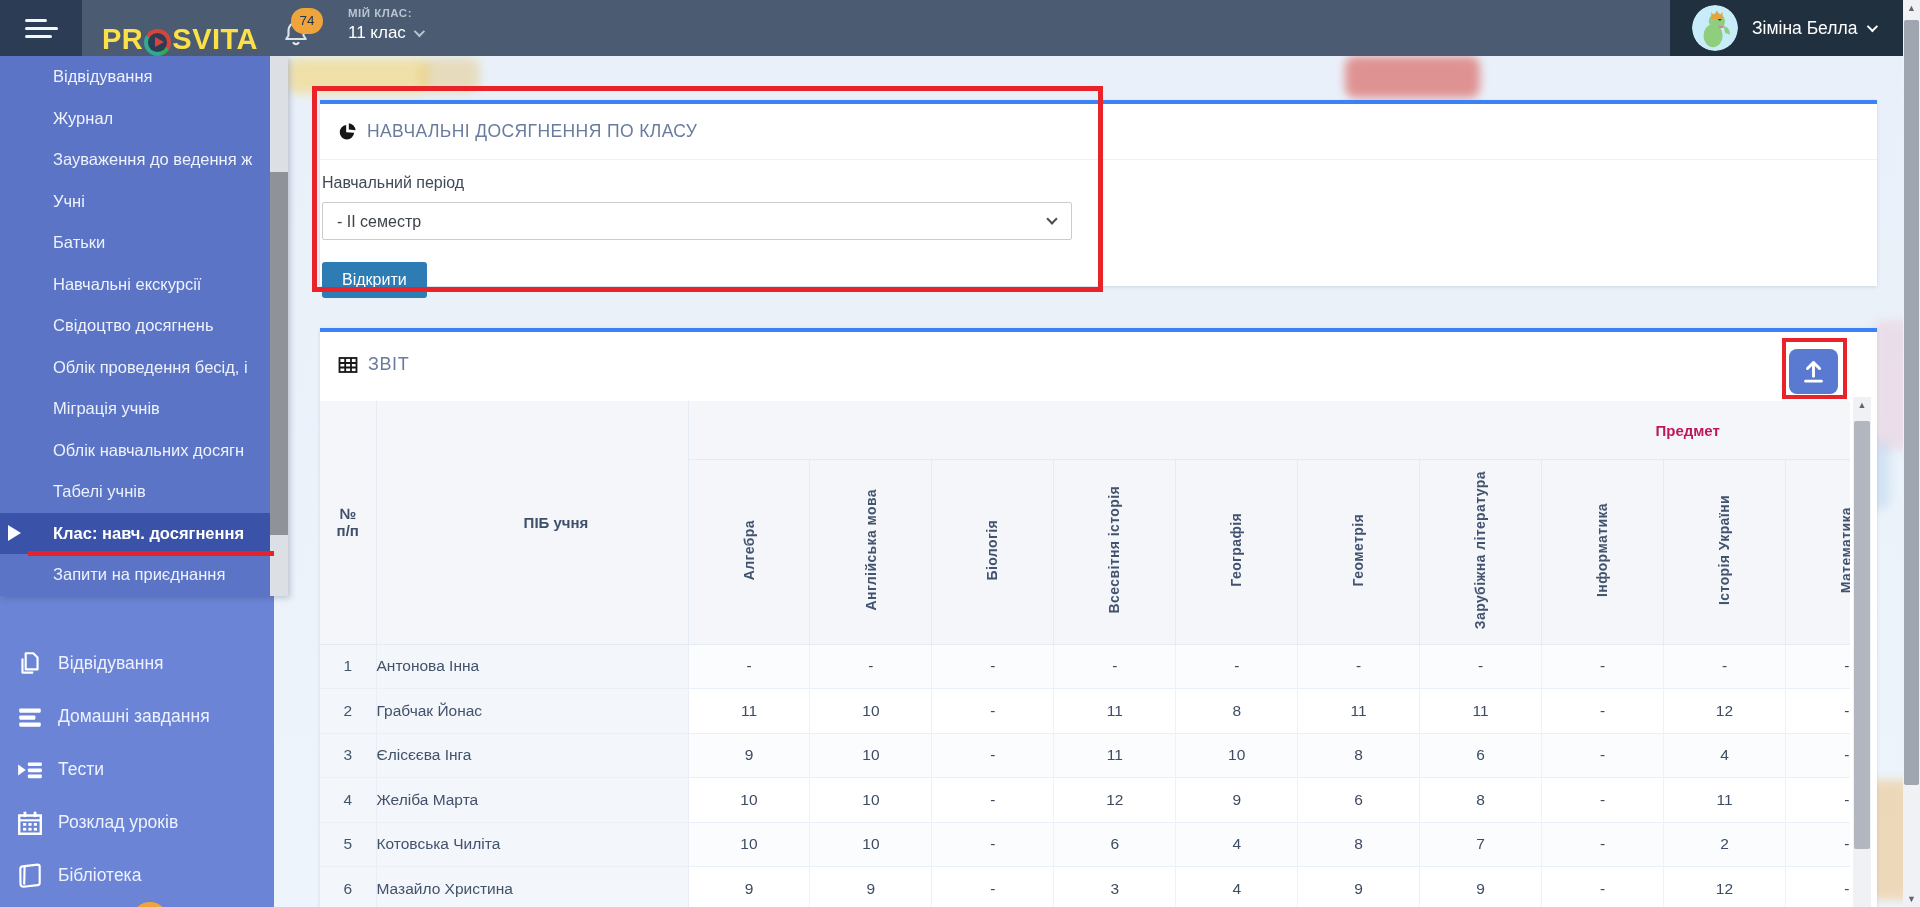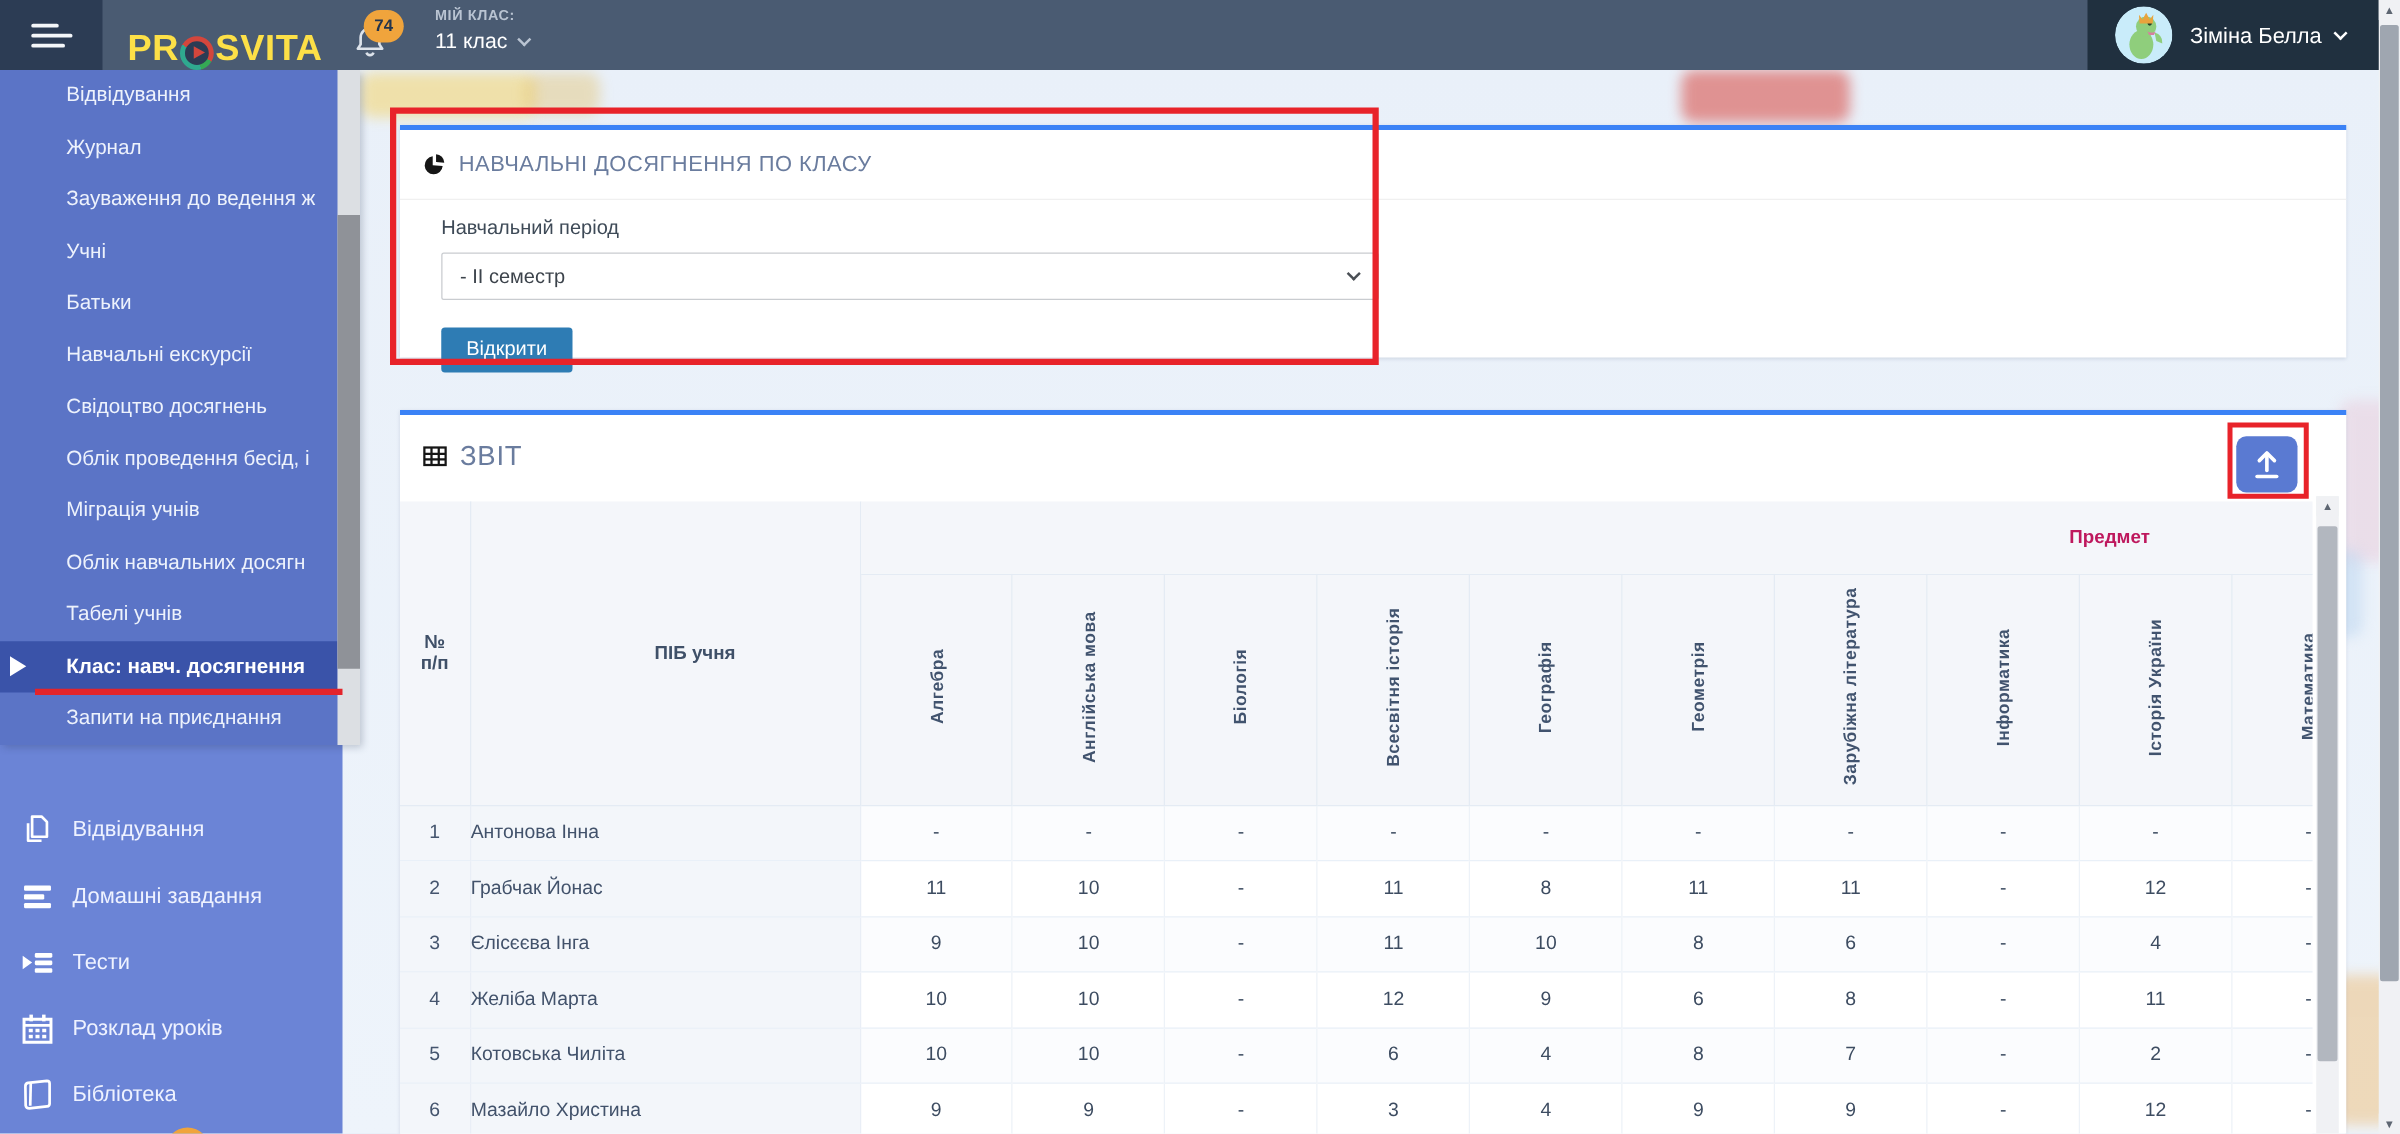--- a/index.html
+++ b/index.html
@@ -13,21 +13,21 @@
   .hamburger i:nth-child(1){top:19px;width:22px;}
   .hamburger i:nth-child(2){top:27px;width:33px;}
   .hamburger i:nth-child(3){top:35px;width:27px;}
   .brand{position:absolute;left:102px;top:0;height:56px;display:flex;align-items:flex-end;color:#fde047;font-size:29px;font-weight:bold;letter-spacing:.5px;}
   .logo-o{display:inline-block;width:27px;height:27px;border-radius:50%;margin:0 1px;position:relative;
     background:conic-gradient(#d4463c 0 120deg,#35a855 120deg 165deg,#2fa98f 165deg 300deg,#d4463c 300deg 360deg);}
   .logo-o::before{content:"";position:absolute;left:4px;top:4px;width:19px;height:19px;border-radius:50%;background:#2c3c54;}
   .logo-o::after{content:"";position:absolute;left:11px;top:8px;border-left:9px solid #d4463c;border-top:5.5px solid transparent;border-bottom:5.5px solid transparent;}
   .bell-wrap{position:absolute;left:278px;top:0;width:56px;height:56px;}
   .bell-wrap svg{position:absolute;left:3px;top:19px;width:30px;height:30px;}
-  .badge{position:absolute;left:13px;top:8px;min-width:32px;height:26px;border-radius:13px;background:#f0a43c;color:#24344c;font-size:13.5px;font-weight:bold;text-align:center;line-height:26px;padding:0 7px;}
+  .badge{position:absolute;left:13px;top:8px;min-width:32px;height:26px;border-radius:13px;background:#f0a43c;color:#24344c;font-size:13.5px;font-weight:normal;text-align:center;line-height:26px;padding:0 7px;}
   .myclass{position:absolute;left:348px;top:7px;}
   .myclass .lbl{font-size:11.5px;font-weight:bold;letter-spacing:.5px;color:#b9c4d2;}
   .myclass .val{font-size:17px;color:#fff;margin-top:4px;display:flex;align-items:center;gap:8px;}
   .chev{display:inline-block;width:8px;height:8px;border-right:2px solid #b9c4d2;border-bottom:2px solid #b9c4d2;transform:rotate(45deg) translateY(-2px);}
   .userbox{position:absolute;right:0;top:0;width:250px;height:56px;background:#20303f;display:flex;align-items:center;cursor:pointer;}
   .avatar{width:46px;height:46px;border-radius:50%;overflow:hidden;margin-left:22px;flex:0 0 auto;}
   .username{color:#fff;font-size:17.5px;font-weight:normal;margin-left:14px;white-space:nowrap;}
   .userbox .chev{border-color:#fff;margin-left:10px;}
 
   
@@ -46,29 +46,29 @@
   .orange-dot{position:absolute;left:132px;top:846px;width:36px;height:36px;border-radius:50%;background:#f0a43c;}
 
   
   .content-bg{position:absolute;left:274px;top:56px;right:0;bottom:0;background:linear-gradient(180deg,#e9f0f9 0%,#eef4fb 100%);}
   .decor{position:absolute;filter:blur(5px);opacity:.55;border-radius:10px;z-index:1;}
   .panel{position:absolute;background:#fff;border-top:4px solid #3b82f6;box-shadow:0 1px 3px rgba(80,95,130,.18);z-index:2;}
   .panel-header{height:56px;border-bottom:1px solid #f0f0f0;display:flex;align-items:center;padding:0 18px;color:#6a7c9e;font-size:17.5px;letter-spacing:.4px;}
   .panel-header .hic{width:19px;height:19px;margin-right:10px;flex:0 0 auto;}
 
   .panel-ach{left:320px;top:100px;width:1557px;height:186px;}
-  .ach-body{padding:14px 33px;}
+  .ach-body{padding:14px 2px;}
   .field-label{font-size:16px;color:#3e4a57;margin-bottom:10px;}
   .period-select{width:750px;height:38px;border:1px solid #c9ccd0;border-radius:2px;background:#fff;font-size:16px;color:#3c434b;padding:0 14px;appearance:none;-webkit-appearance:none;font-family:"Liberation Sans",sans-serif;}
   .select-wrap{position:relative;width:750px;}
   .select-wrap .chev2{position:absolute;right:16px;top:13px;width:8px;height:8px;border-right:2px solid #4a4f55;border-bottom:2px solid #4a4f55;transform:rotate(45deg);pointer-events:none;}
   .open-btn{margin-top:22px;display:inline-block;background:#2e7cb4;color:#fff;border:none;border-radius:3px;font-size:16px;padding:9px 20px;cursor:pointer;font-family:"Liberation Sans",sans-serif;}
 
   .panel-report{left:320px;top:328px;width:1557px;height:600px;}
-  .report-header{height:65px;border-bottom:0;display:flex;align-items:center;padding:0 18px;color:#6a7c9e;font-size:22px;letter-spacing:.6px;}
+  .report-header{height:65px;border-bottom:0;display:flex;align-items:center;padding:0 18px;color:#6a7c9e;font-size:18px;letter-spacing:.6px;}
   .report-header .hic{width:20px;height:20px;margin-right:10px;}
   .upload-btn{position:absolute;right:39px;top:17px;width:49px;height:45px;background:#5a7ad2;border:none;border-radius:8px;cursor:pointer;padding:8px;}
   .upload-btn svg{width:100%;height:100%;}
 
   .table-clip{position:absolute;left:0;top:69px;width:1530px;height:531px;overflow:hidden;}
   table.report{border-collapse:collapse;table-layout:fixed;width:1588px;}
   table.report th,table.report td{padding:0;font-family:"Liberation Sans",sans-serif;}
   .th-cell{background:#f4f6fa;border:1px solid #e4ebf4;border-top:none;font-weight:bold;color:#3f5068;font-size:15px;vertical-align:middle;text-align:center;}
   th.group-head{height:58px;position:relative;border-left:1px solid #e4ebf4;}
   th.group-head span{position:absolute;left:82%;top:50%;transform:translate(-50%,-50%);font-size:15px;color:#be185d;white-space:nowrap;}

